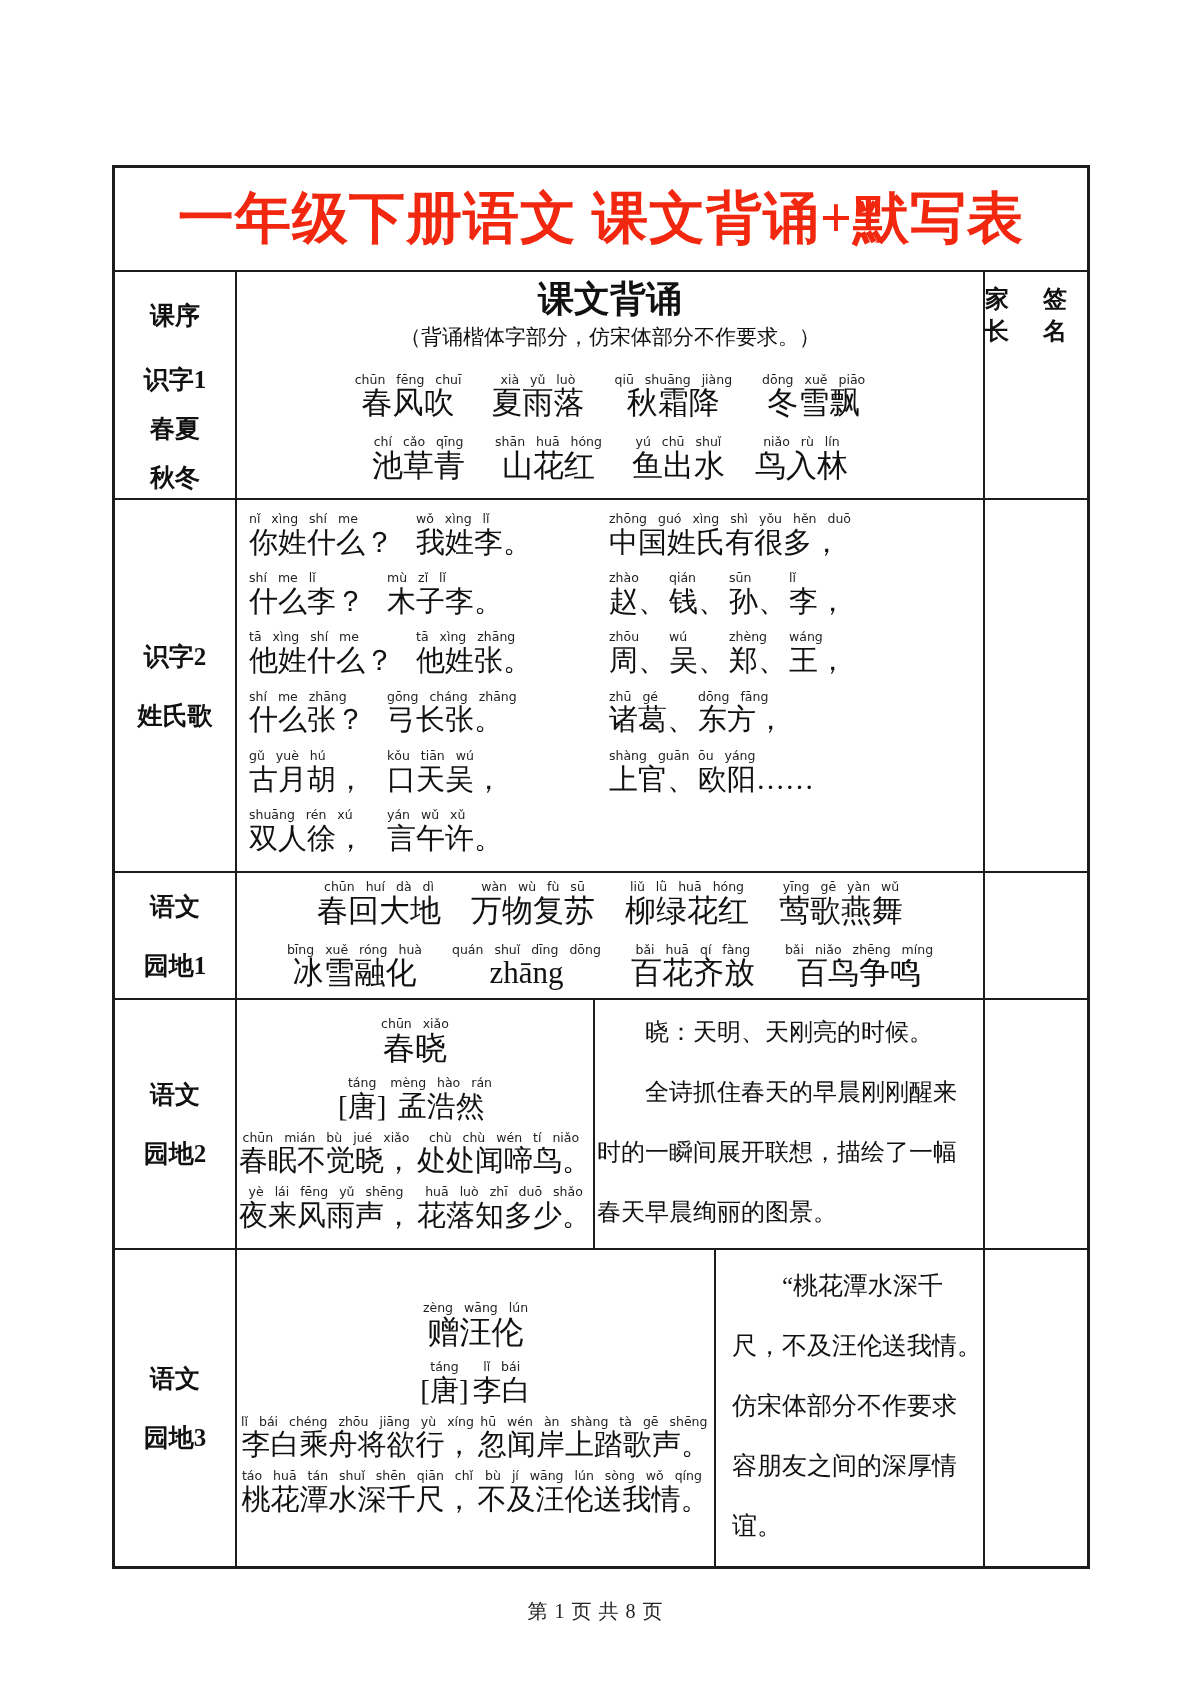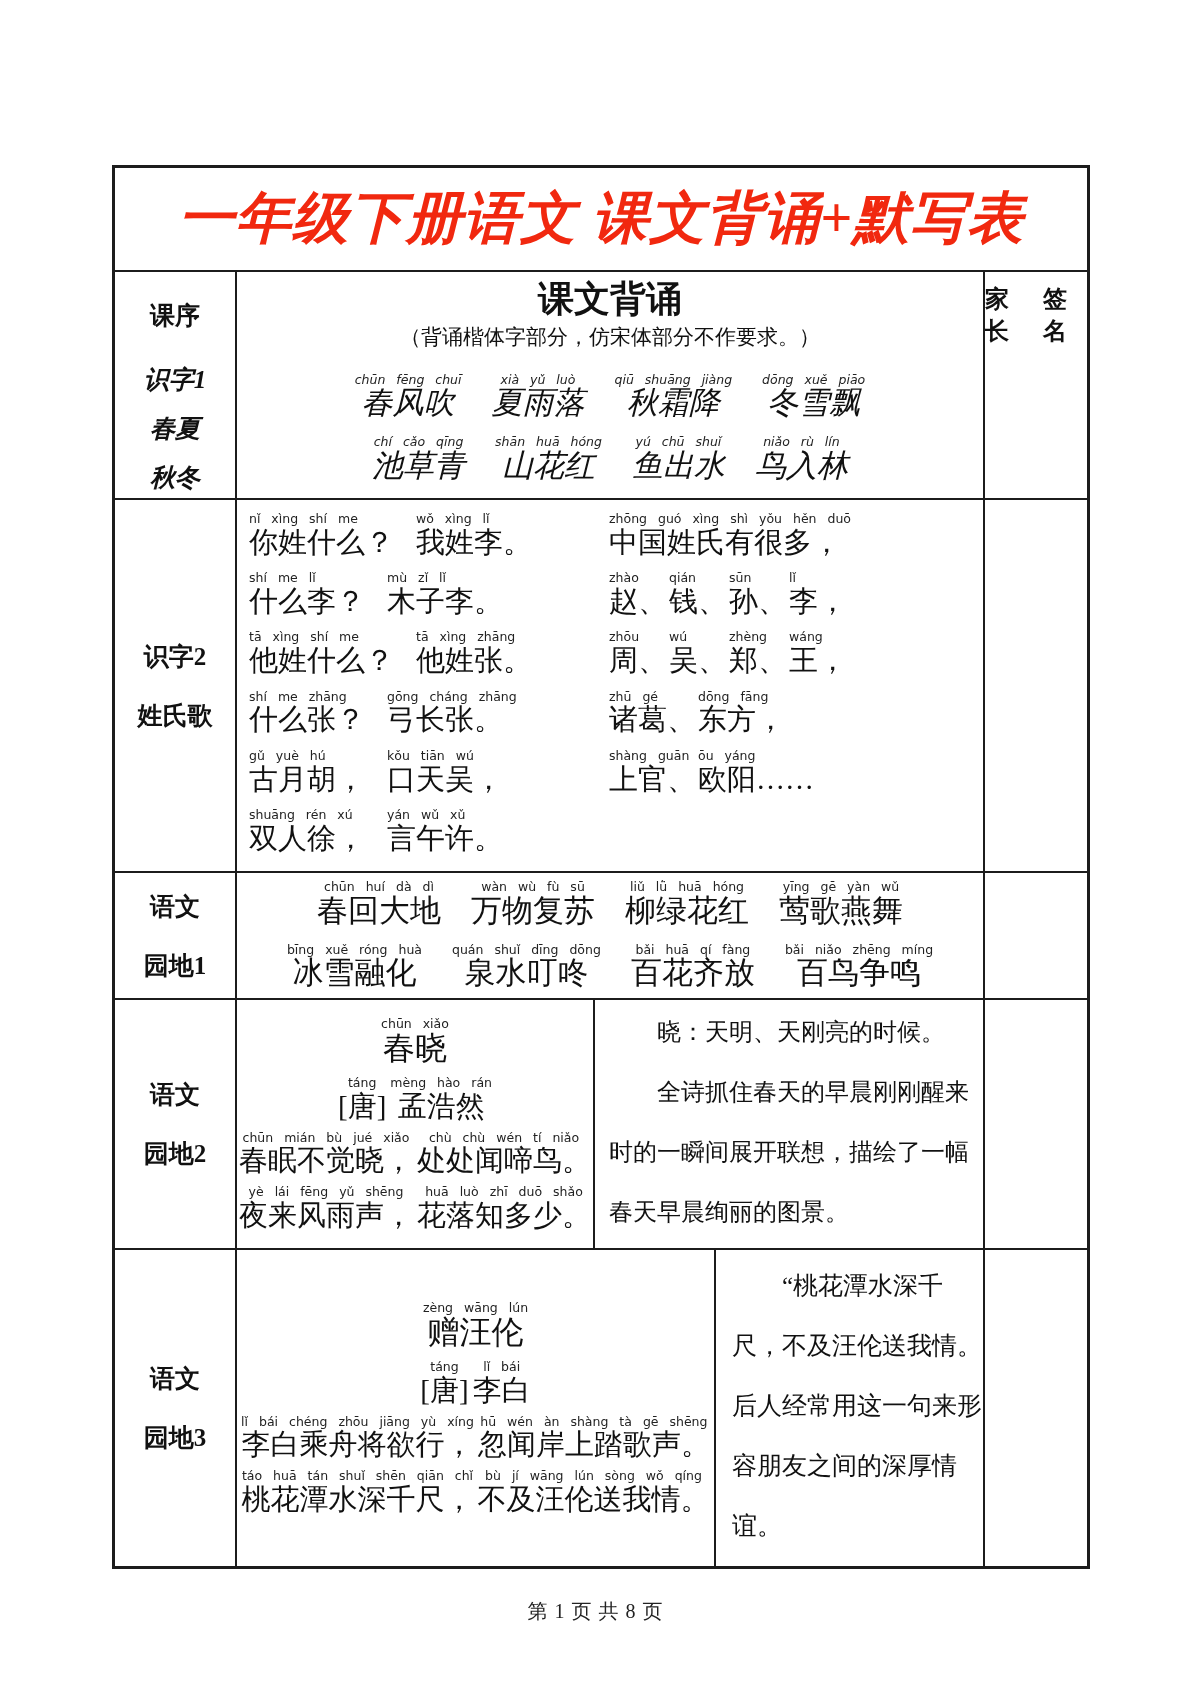--- a/index.html
+++ b/index.html
@@ -11,21 +11,21 @@
     color:#111;
     overflow:hidden;
   }
   .big-table{
     position:absolute;left:112px;top:165px;width:978px;
     border:3px solid #1c1c1c;
     box-sizing:border-box;
     background:#fff;
   }
   .t-row{display:flex;box-sizing:border-box;border-top:2px solid #1c1c1c;}
-  .t-row:first-child{border-top:none;font-style:italic;}
+  .t-row:first-child{border-top:none;}
 
   
   .title-row{height:102px;align-items:center;justify-content:center;}
   .page-title{
     font-size:56px;font-weight:bold;white-space:nowrap;
     letter-spacing:1px;
   }
 
   
   .header-row{height:88px;}
@@ -82,21 +82,21 @@
     flex:none;border-right:2px solid #1c1c1c;box-sizing:border-box;
     display:flex;flex-direction:column;justify-content:center;align-items:center;gap:8px;
   }
   .row-yuandi2 .poem-cell{width:358px;}
   .row-yuandi3 .poem-cell{width:479px;}
   .poem-cell .phrase-line{gap:4px;}
   .poem-cell .seg .hz{font-size:29px;}
   .poem-cell .poem-title .hz{font-size:32px;}
   .poem-cell .poem-author{margin-top:2px;}
   .note-cell{flex:1;box-sizing:border-box;min-width:0;}
-  .row-yuandi2 .note-cell{font-size:24px;line-height:60px;padding:2px 16px 0 14px;}
+  .row-yuandi2 .note-cell{font-size:24px;line-height:60px;padding:2px 16px 0 2px;}
   .row-yuandi3 .note-cell{font-size:25px;line-height:60px;padding:6px 14px 0 16px;}
   .note-line{white-space:nowrap;}
   .note-line.indent{text-indent:2em;}
 
   .sign-empty{background:#fff;}
 
   .page-footer{
     position:absolute;left:0;top:1598px;width:100%;
     text-align:center;font-size:20px;color:#222;letter-spacing:1px;
   }
@@ -332,21 +332,21 @@
                 <span class="hz">莺歌燕舞</span>
               </span>
             </div>
             <div class="phrase-line">
               <span class="seg">
                 <span class="py">bīng xuě róng huà</span>
                 <span class="hz">冰雪融化</span>
               </span>
               <span class="seg">
                 <span class="py">quán shuǐ dīng dōng</span>
-                <span class="hz">泉水叮咚</span>
+                <span class="hz">zhāng</span>
               </span>
               <span class="seg">
                 <span class="py">bǎi huā qí fàng</span>
                 <span class="hz">百花齐放</span>
               </span>
               <span class="seg">
                 <span class="py">bǎi niǎo zhēng míng</span>
                 <span class="hz">百鸟争鸣</span>
               </span>
             </div>
@@ -446,21 +446,21 @@
                 </span>
                 <span class="seg">
                   <span class="py">bù jí wāng lún sòng wǒ qíng</span>
                   <span class="hz">不及汪伦送我情。</span>
                 </span>
               </div>
             </div>
             <div class="note-cell">
               <div class="note-line indent">“桃花潭水深千</div>
               <div class="note-line">尺，不及汪伦送我情。”</div>
-              <div class="note-line">后人经常用这一句来形</div>
+              <div class="note-line">仿宋体部分不作要求</div>
               <div class="note-line">容朋友之间的深厚情</div>
               <div class="note-line">谊。</div>
             </div>
           </div>
           <div class="cell-sign sign-empty"></div>
         </div>
       </div>
 
   </div>
 

